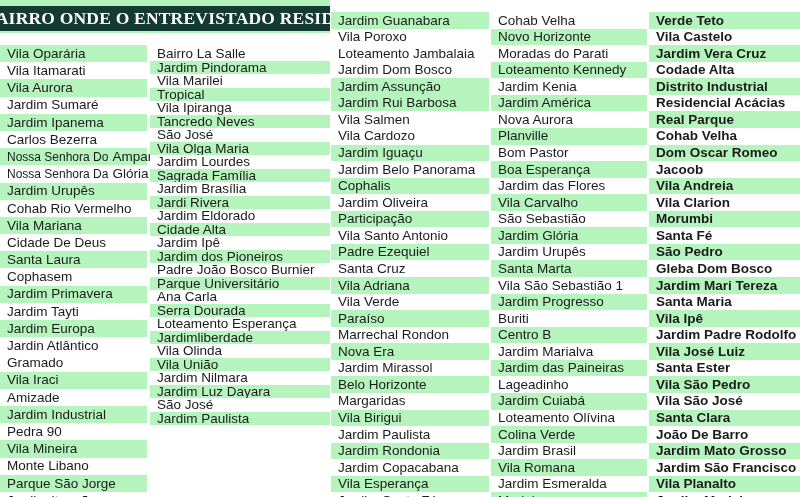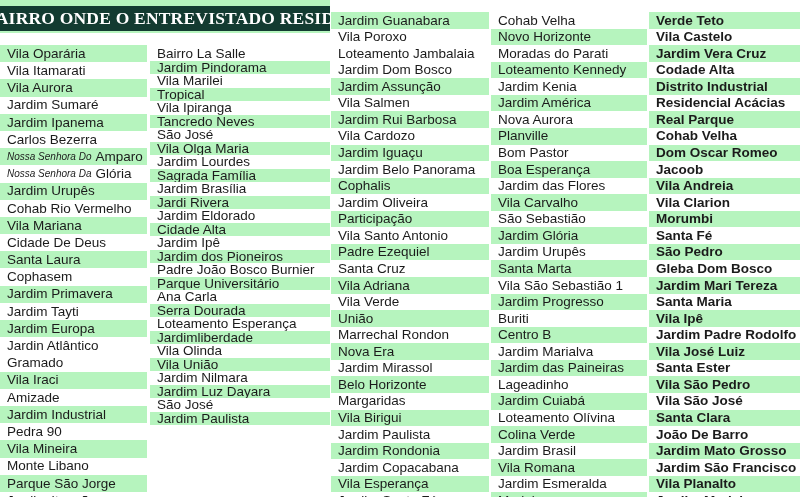--- a/index.html
+++ b/index.html
@@ -19,21 +19,21 @@
     font-size:17.5px;letter-spacing:.2px;
     display:flex;align-items:center;justify-content:center;white-space:nowrap;
   }
   .colblock{position:absolute;display:flex;flex-direction:column;margin-top:12px;}
   .row{
     flex:1 1 0;display:flex;align-items:center;
     padding-left:7px;white-space:nowrap;font-size:13.5px;line-height:1;
   }
   .row.g{background:var(--hl,#b6f4be);}
   .row.w{background:#ffffff;}
-  .pfx{font-size:10px;margin-right:4px;font-style:italic;}
+  .pfx{font-size:12px;margin-right:4px;}
   
   #col0{left:0;   top:33px;width:147px;height:464px;}
   #col1{left:150px;top:35px;width:180px;height:339px;}
   #col2{left:331px;top:0;   width:158px;height:497px;}
   #col3{left:491px;top:0;   width:156px;height:497px;}
   #col4{left:649px;top:0;   width:151px;height:497px;font-weight:bold;}
 </style>
 </head>
 <body>
 
@@ -221,26 +221,26 @@
       </div>
       <div class="row w">
         <span>Loteamento Jambalaia</span>
       </div>
       <div class="row w">
         <span>Jardim Dom Bosco</span>
       </div>
       <div class="row g">
         <span>Jardim Assunção</span>
       </div>
+      <div class="row g">
+        <span>Jardim Rui Barbosa</span>
+      </div>
       <div class="row w">
         <span>Vila Salmen</span>
       </div>
-      <div class="row g">
-        <span>Jardim Rui Barbosa</span>
-      </div>
       <div class="row w">
         <span>Vila Cardozo</span>
       </div>
       <div class="row g">
         <span>Jardim Iguaçu</span>
       </div>
       <div class="row w">
         <span>Jardim Belo Panorama</span>
       </div>
       <div class="row g">
@@ -261,21 +261,21 @@
       <div class="row w">
         <span>Santa Cruz</span>
       </div>
       <div class="row g">
         <span>Vila Adriana</span>
       </div>
       <div class="row w">
         <span>Vila Verde</span>
       </div>
       <div class="row g">
-        <span>União</span>
+        <span>Paraíso</span>
       </div>
       <div class="row w">
         <span>Marrechal Rondon</span>
       </div>
       <div class="row g">
         <span>Nova Era</span>
       </div>
       <div class="row w">
         <span>Jardim Mirassol</span>
       </div>

